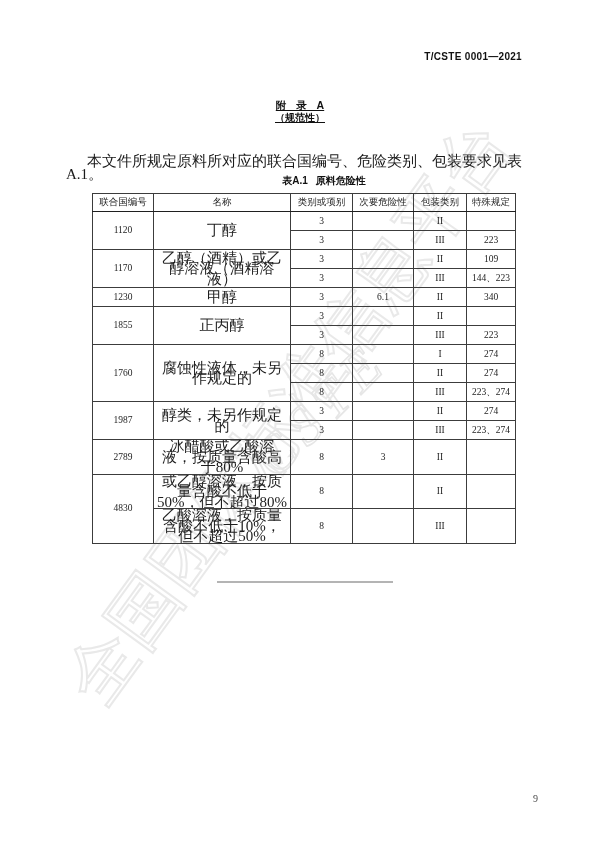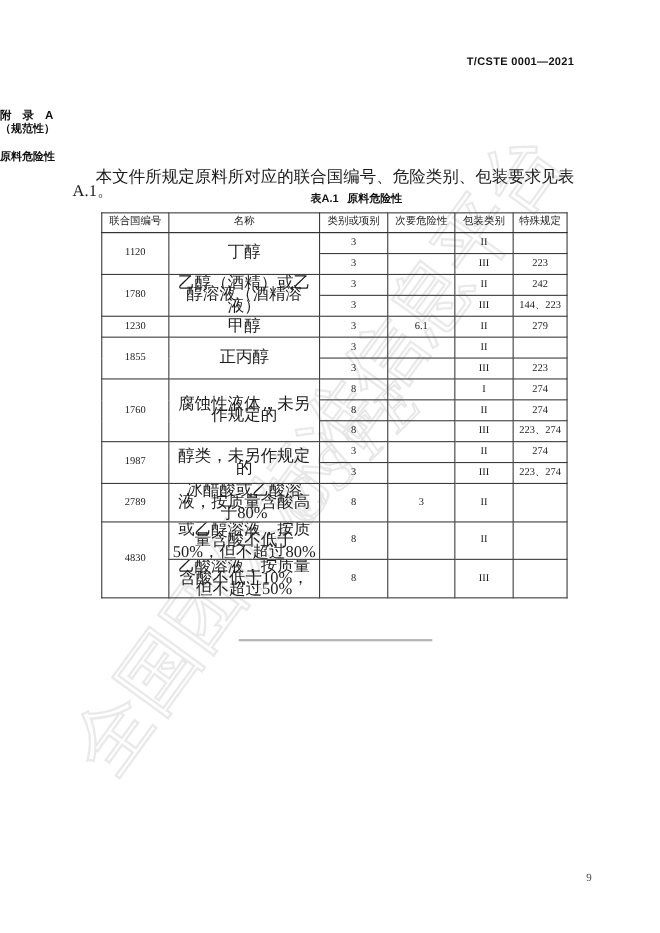--- a/index.html
+++ b/index.html
@@ -25,25 +25,25 @@
     transform:rotate(-45deg);
   }
   
   .doc-number {
     position:absolute; top:37px; right:78px; z-index:1;
     font-family:"Liberation Sans", sans-serif; font-weight:bold;
     font-size:10px; letter-spacing:0.3px; color:#111;margin-top:14px;
   }
   
   .title-block {
-    position:absolute; top:100px; left:0; width:600px; text-align:left; z-index:1;
-    font-family:"Liberation Sans", sans-serif; font-weight:bold; color:#111;
+    position:absolute; top:100px; left:0; width:600px; text-align:center; z-index:1;
+    font-family:"Liberation Sans", sans-serif; font-weight:bold; color:#111;text-decoration:underline;
   }
   .title-l1 { font-size:10.5px; line-height:11px; word-spacing:7px; margin-bottom:2px; }
-  .title-l2 { font-size:10px;   line-height:10px; margin-bottom:15px; }
+  .title-l2 { font-size:10px;   line-height:10px; margin-bottom:3px; }
   .title-l3 { font-size:10px;   line-height:10px; }
   
   .intro {
     position:absolute; top:155px; left:66px; width:470px; z-index:1;
     font-size:15px; line-height:13px; text-indent:21px; color:#1a1a1a;
   }
   
   .tcaption {
     position:absolute; top:174px; left:0; width:600px; text-align:center; z-index:1;
     font-family:Liberation Sans, sans-serif; font-weight:bold;
@@ -84,21 +84,20 @@
 <div class="page">
 
   <div class="wm wm-cn">全国团体标准信息平台</div>
   <div class="wm wm-en">CSTE</div>
 
   <div class="doc-number">T/CSTE 0001—2021</div>
 
   <div class="title-block">
     <div class="title-l1">附 录 A</div>
     <div class="title-l2">（规范性）</div>
-    <div class="title-l3">原料危险性</div>
   </div>
 
   <div class="intro">本文件所规定原料所对应的联合国编号、危险类别、包装要求见表A.1。</div>
 
   <div class="tcaption">表A.1 原料危险性</div>
 
   <table class="dtable">
     <colgroup>
       <col style="width:61px">
         <col style="width:137px">
@@ -128,41 +127,41 @@
         <td></td>
       </tr>
       <tr class="r">
         <td>3</td>
         <td></td>
         <td>III</td>
         <td>223</td>
       </tr>
 
       <tr class="r gs">
-        <td class="un" rowspan="2">1780</td>
+        <td class="un" rowspan="2">1170</td>
         <td class="nm" rowspan="2">乙醇（酒精）或乙醇溶液（酒精溶液）</td>
         <td>3</td>
         <td></td>
         <td>II</td>
-        <td>242</td>
+        <td>109</td>
       </tr>
       <tr class="r">
         <td>3</td>
         <td></td>
         <td>III</td>
         <td>144、223</td>
       </tr>
 
       <tr class="r gs">
         <td class="un">1230</td>
         <td class="nm">甲醇</td>
         <td>3</td>
         <td>6.1</td>
         <td>II</td>
-        <td>279</td>
+        <td>340</td>
       </tr>
 
       <tr class="r gs">
         <td class="un" rowspan="2">1855</td>
         <td class="nm" rowspan="2">正丙醇</td>
         <td>3</td>
         <td></td>
         <td>II</td>
         <td></td>
       </tr>

